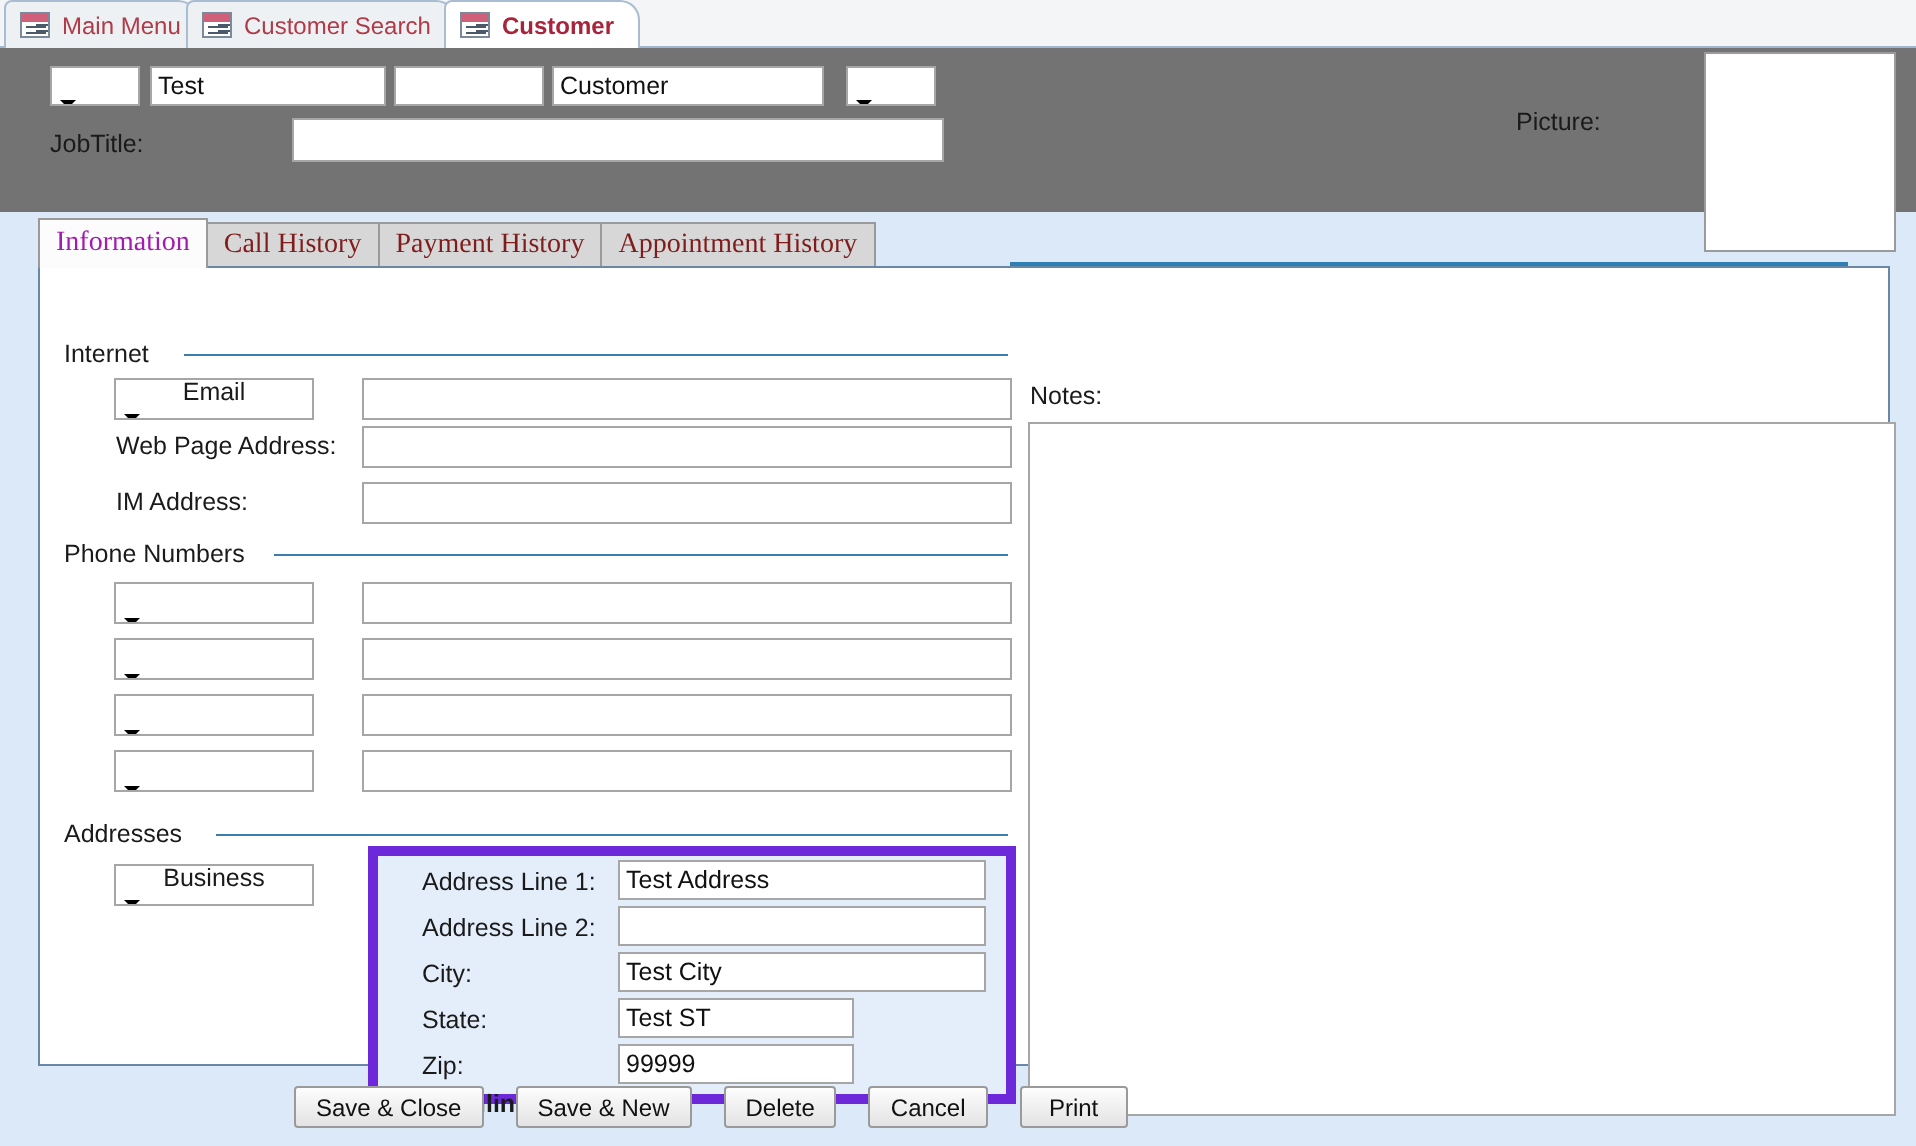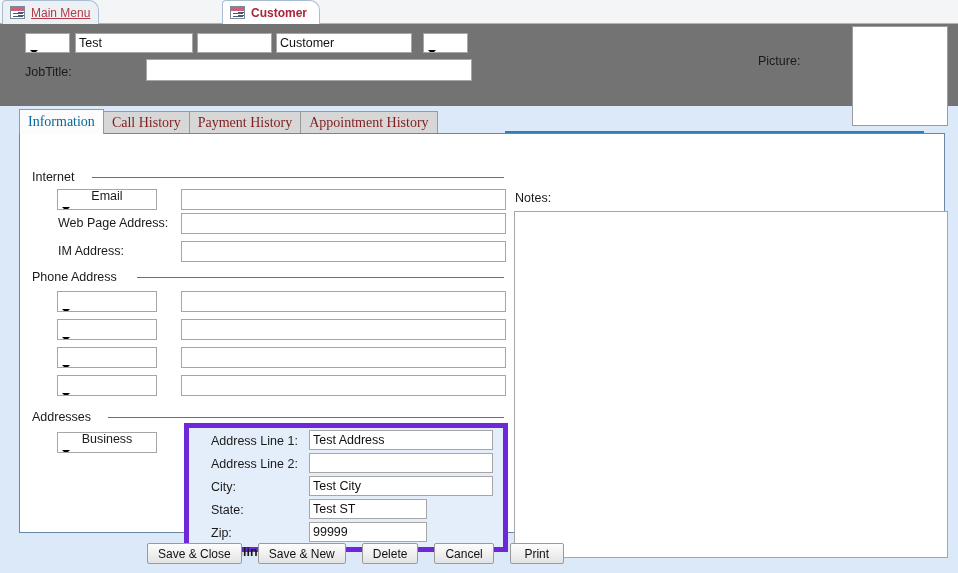--- a/index.html
+++ b/index.html
@@ -143,21 +143,21 @@
     border-bottom: none;
     font-family: "Liberation Serif", serif;
     font-size: 14px;
     color: #7f1d1d;
     cursor: pointer;
     margin-right: -1px;
   }
   .ptab.active {
     background: #fcfcfc;
     height: 25px;
-    color: #0369a1;
+    color: #a21caf;
     z-index: 4;
   }
   #tabpage {
     position: absolute; left: 0; top: 24px;
     width: 926px; height: 400px;
     background: #ffffff;
     border: 1px solid #6b87a6;
   }
 
   
@@ -208,23 +208,27 @@
     color: #111;
     display: flex; align-items: center; justify-content: center;
     cursor: pointer;
     white-space: nowrap;
   }
 </style>
 </head>
 <body>
 
 <div id="doc-tabbar">
-  <div class="doc-tab" style="left:2px; width:97px;text-decoration:underline;">
+  <div class="doc-tab" style="left:2px; width:97px;">
     <span class="tabicon"></span>
     <span>Main Menu</span>
+  </div>
+  <div class="doc-tab" style="left:93px; width:135px;">
+    <span class="tabicon"></span>
+    <span>Customer Search</span>
   </div>
   <div class="doc-tab active" style="left:222px; width:98px;">
     <span class="tabicon"></span>
     <span>Customer</span>
   </div>
 </div>
 
 <div id="header-area">
 
   <div class="combo" style="position:absolute; left:25px; top:9px; width:45px; height:20px;">
@@ -280,21 +284,21 @@
       <span class="arrow"></span>
     </div>
     <div class="txtbox" style="position:absolute; left:161px; top:55px; width:325px; height:21px;"></div>
 
     <span class="lbl" style="left:38px; top:82px;">Web Page Address:</span>
     <div class="txtbox" style="position:absolute; left:161px; top:79px; width:325px; height:21px;"></div>
 
     <span class="lbl" style="left:38px; top:110px;">IM Address:</span>
     <div class="txtbox" style="position:absolute; left:161px; top:107px; width:325px; height:21px;"></div>
 
-    <span class="grp-label" style="left:12px; top:136px;">Phone Address</span>
+    <span class="grp-label" style="left:12px; top:136px;">Phone Numbers</span>
     <div class="grp-rule" style="left:117px; top:143px; width:367px;"></div>
 
     <div class="combo" style="position:absolute; left:37px; top:157px; width:100px; height:21px;">
       <span class="cval"></span>
       <span class="arrow"></span>
     </div>
     <div class="txtbox" style="position:absolute; left:161px; top:157px; width:325px; height:21px;"></div>
 
     <div class="combo" style="position:absolute; left:37px; top:185px; width:100px; height:21px;">
       <span class="cval"></span>

